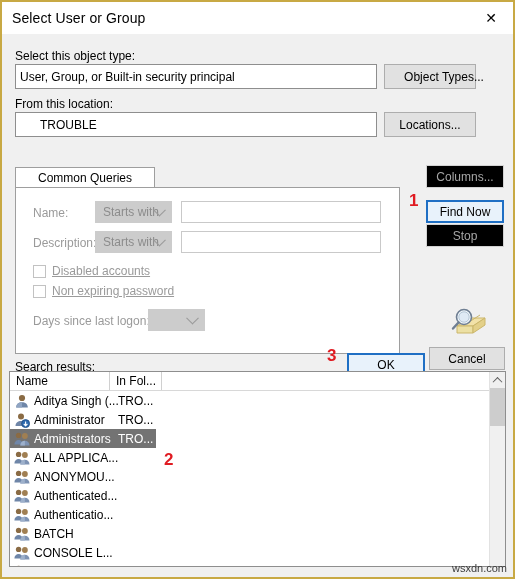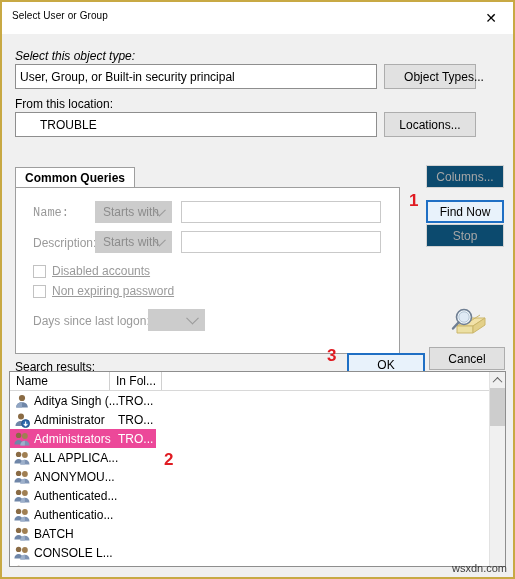--- a/index.html
+++ b/index.html
@@ -26,21 +26,21 @@
     left: 0; top: 0;
     width: 511px;
     height: 32px;
     background: #ffffff;
     box-sizing: border-box;
   }
   .title-text {
     position: absolute;
     left: 10px;
     top: 8px;
-    font-size: 10px;
+    font-size: 14px;
     color: #000;
     letter-spacing: 0.1px;
   }
   .close-btn {
     position: absolute;
     right: 0; top: 0;
     width: 44px; height: 31px;
     display: flex;
     align-items: center;
     justify-content: center;
@@ -93,51 +93,50 @@
     font-size: 12px;
     color: #000;
     display: flex;
     align-items: center;
     justify-content: center;
     cursor: default;
     white-space: nowrap;
   }
   .btn-disabled {
     color: #a6a6a6;
-    background: #0c4a6e;
+    background: #000000;
     border-color: #d2d2d2;
   }
   .btn-focus {
     background: #e8f2fb;
     border: 2px solid #1f6fc4;
     margin-top: 6px;
   }
 
   
   .tabstrip {
     position: absolute;
     left: 13px;
     top: 133px;
     width: 385px;
     height: 20px;
   }
   .tab {
     position: absolute;
     left: 0; top: 0;
     height: 21px;
-    padding: 0 9px;
+    padding: 0 22px;
     background: #fff;
     border: 1px solid #9e9e9e;
     border-bottom: none;
     box-sizing: border-box;
     display: flex;
     align-items: center;
     font-size: 12px;
     cursor: default;
-    font-weight: bold;
   }
   .tabpanel {
     position: absolute;
     left: 13px;
     top: 153px;
     width: 385px;
     height: 167px;
     background: #fff;
     border: 1px solid #9e9e9e;
     box-sizing: border-box;
@@ -247,21 +246,21 @@
   .rows {
     position: relative;
   }
   .row {
     position: relative;
     height: 19px;
     display: flex;
     align-items: center;
     cursor: default;
   }
-  .row-selected { background: #ec4899; }
+  .row-selected { background: #737373; }
   .row-selected .cell-name,
   .row-selected .cell-folder { color: #fff; }
   .cell-name {
     position: absolute;
     left: 24px;
     font-size: 12px;
     white-space: nowrap;
   }
   .cell-folder {
     position: absolute;
@@ -331,35 +330,35 @@
 
   <div class="titlebar">
     <div class="title-text">Select User or Group</div>
     <div class="close-btn">
       <span class="close-glyph">✕</span>
     </div>
   </div>
 
   <div class="body-area">
 
-    <div class="lbl" style="left:13px; top:15px;font-style:italic;">Select this object type:</div>
+    <div class="lbl" style="left:13px; top:15px;">Select this object type:</div>
     <div class="textbox" style="left:13px; top:30px; width:362px; height:25px;">User, Group, or Built-in security principal</div>
     <div class="btn" style="left:382px; top:30px; width:92px; height:25px;padding-left:28px;">Object Types...</div>
 
     <div class="lbl" style="left:13px; top:63px;">From this location:</div>
     <div class="textbox" style="left:13px; top:78px; width:362px; height:25px;padding-left:24px;">TROUBLE</div>
     <div class="btn" style="left:382px; top:78px; width:92px; height:25px;">Locations...</div>
 
     <div class="tabstrip">
       <div class="tab">Common Queries</div>
     </div>
 
     <div class="tabpanel">
 
-      <div class="lbl lbl-dim" style="left:17px; top:18px;font-family:Liberation Mono, monospace;">Name:</div>
+      <div class="lbl lbl-dim" style="left:17px; top:18px;">Name:</div>
       <div class="combo" style="left:79px; top:13px; width:77px; height:22px;">
         <span>Starts with</span>
         <span class="chev"></span>
       </div>
       <div class="textbox" style="left:165px; top:13px; width:200px; height:22px; border-color:#c9c9c9;"></div>
 
       <div class="lbl lbl-dim" style="left:17px; top:48px;">Description:</div>
       <div class="combo" style="left:79px; top:43px; width:77px; height:22px;">
         <span>Starts with</span>
         <span class="chev"></span>

